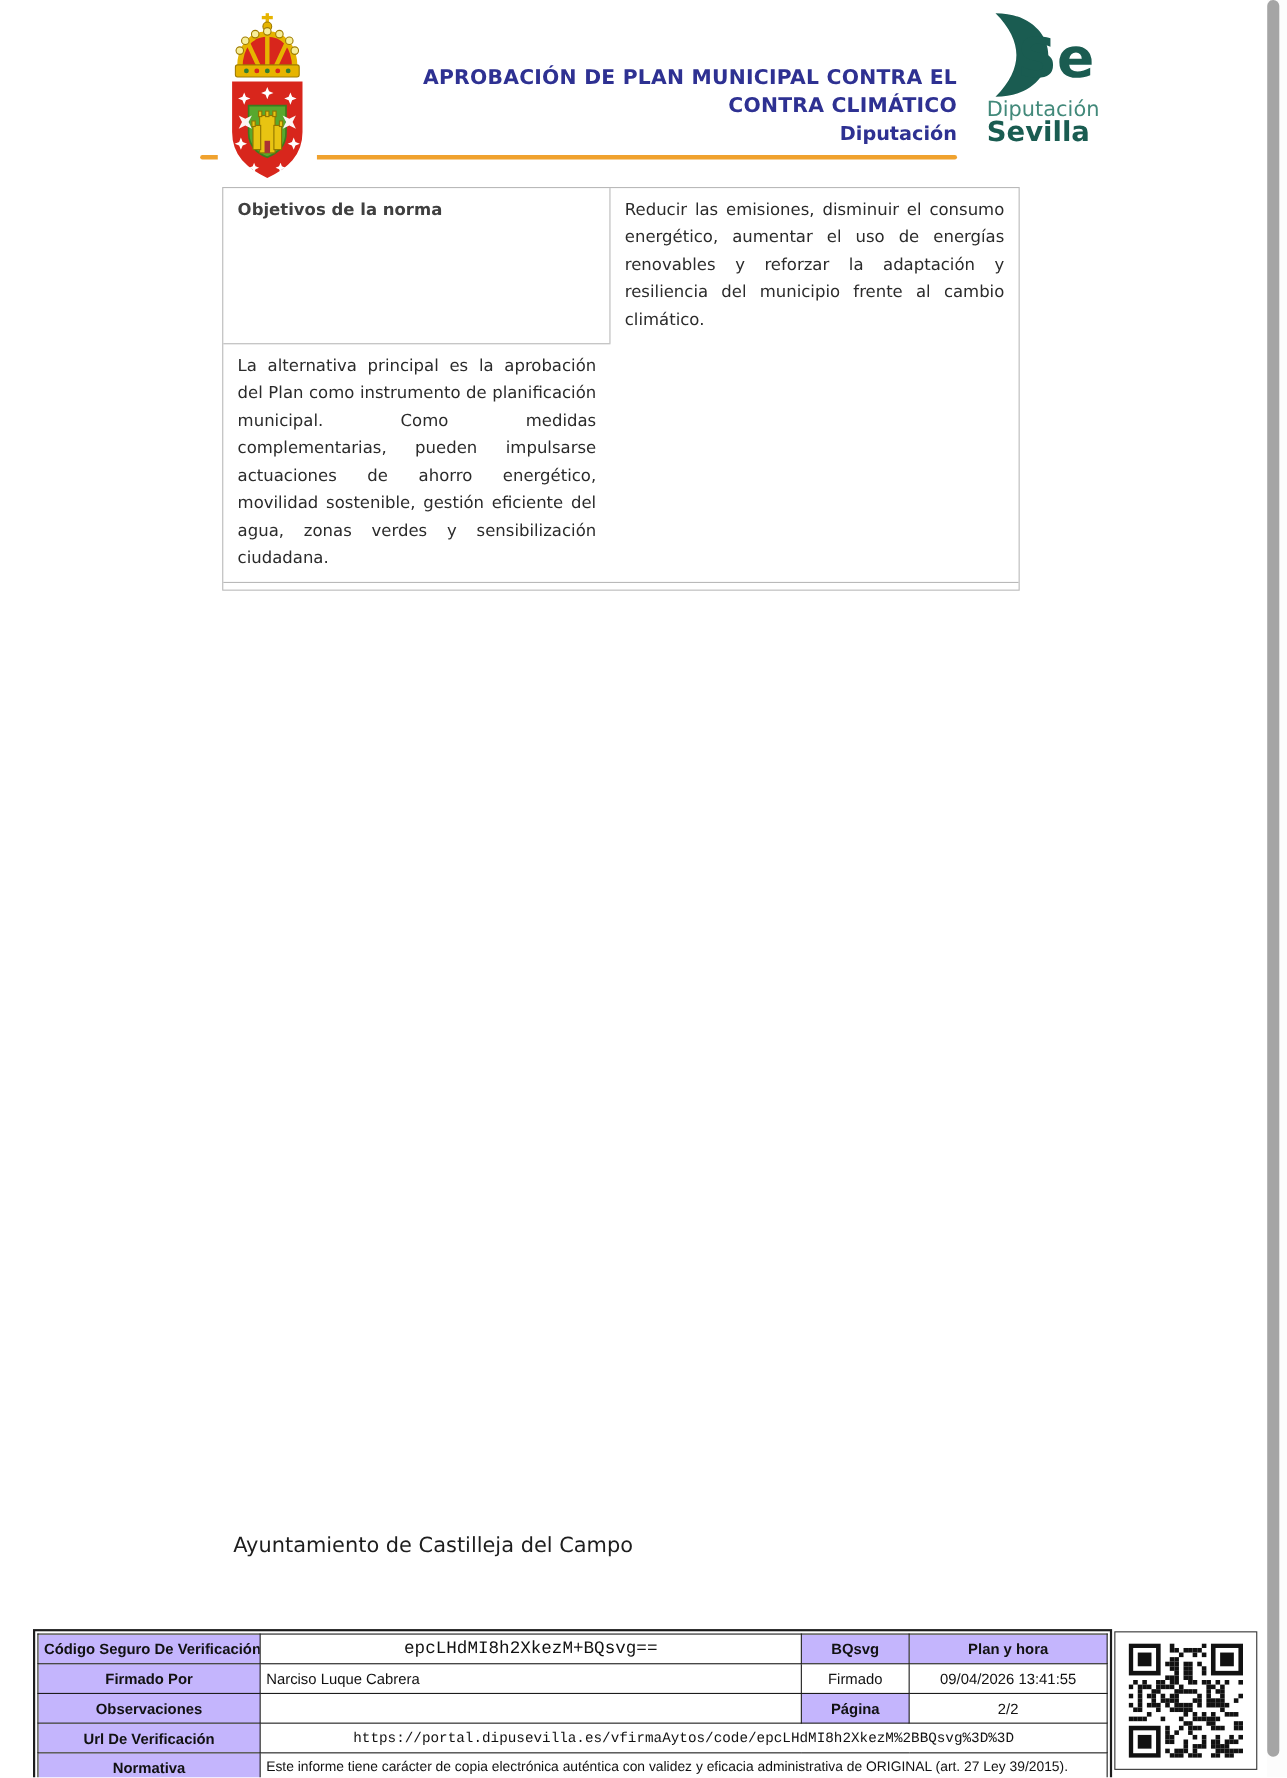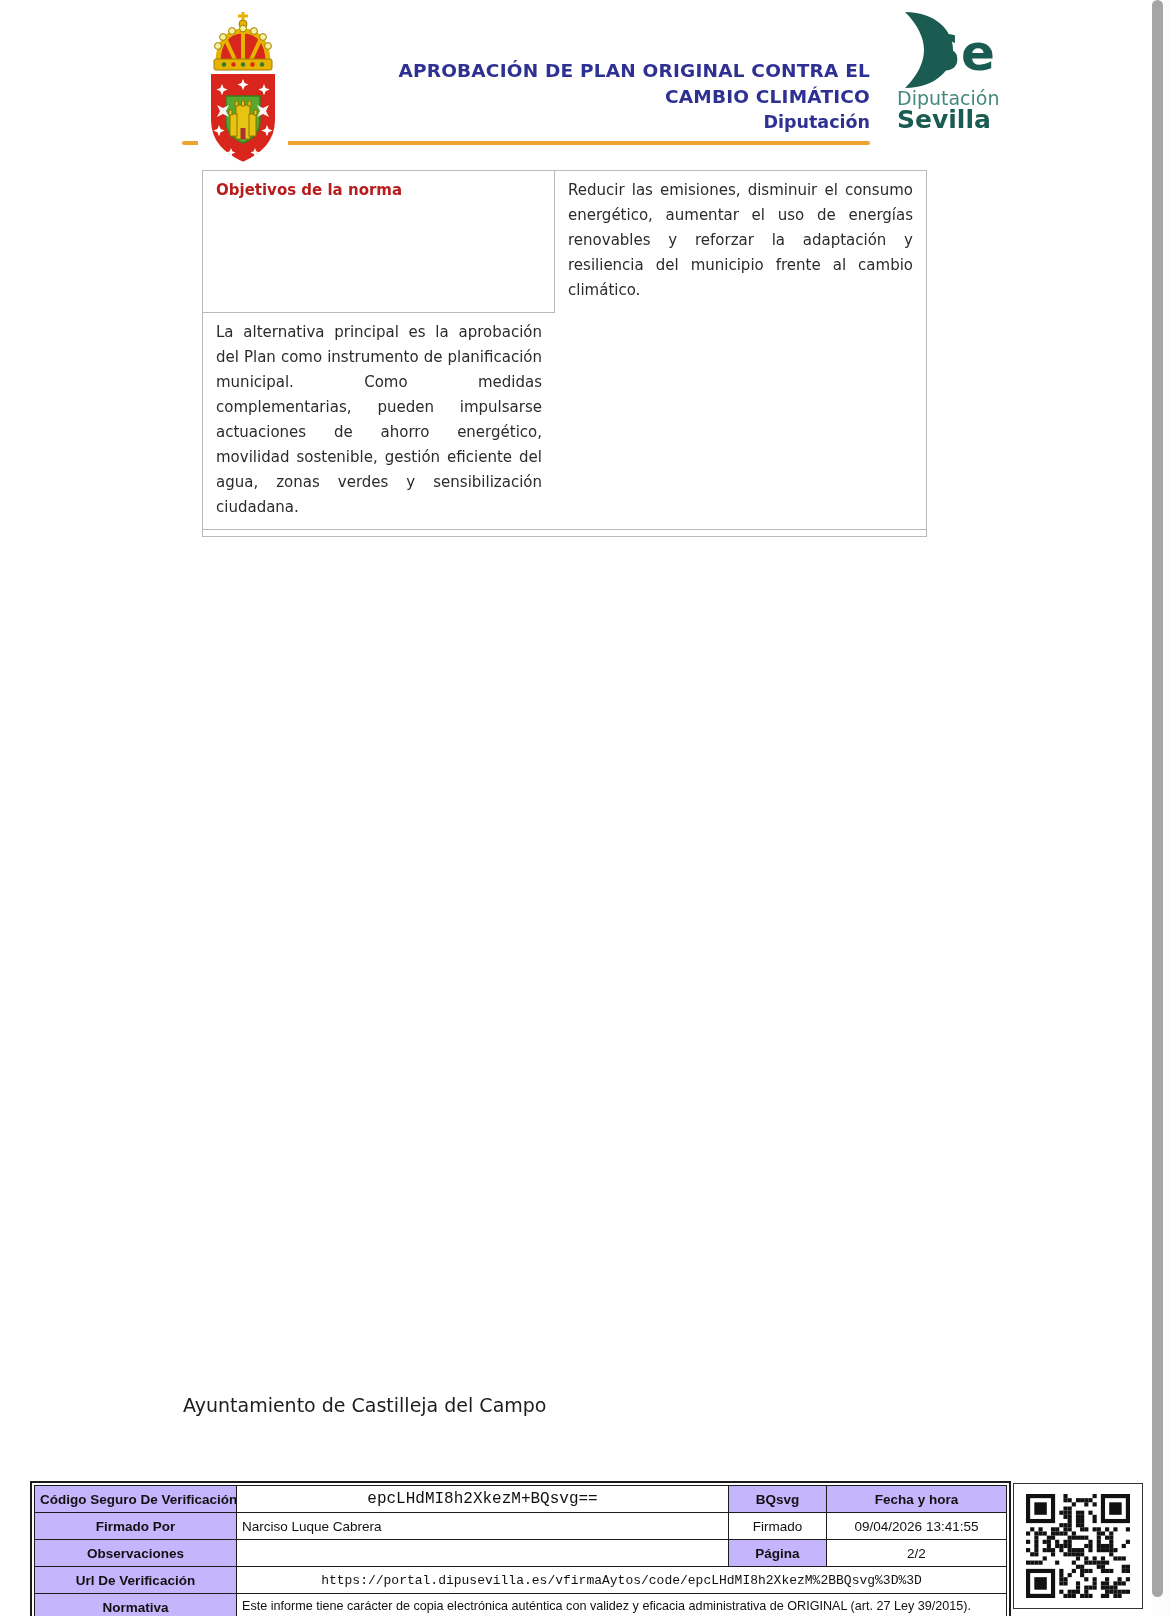--- a/index.html
+++ b/index.html
@@ -11,26 +11,26 @@
   .doc-title-block{position:absolute;left:322px;top:58px;width:548px;text-align:right;z-index:2;}
   .doc-title{font-size:18.5px;font-weight:bold;color:#2e3192;line-height:1.38;letter-spacing:.2px;}
   .doc-subtitle{font-size:17.5px;font-weight:bold;color:#2e3192;margin-top:3px;}
   .orange-rule{position:absolute;left:182px;top:141px;width:688px;height:4px;background:#f0a22e;border-radius:2px;z-index:1;}
   .logo{position:absolute;left:891px;top:8px;width:130px;height:125px;z-index:2;}
 
   
   .info-table{position:absolute;left:202px;top:170px;width:723px;border:1px solid #b9b9b9;
               display:grid;grid-template-columns:352px 1fr;font-size:15px;color:#2b2b2b;}
   .info-table .cell{padding:7px 13px 9px 13px;line-height:25px;text-align:justify;}
-  .info-table .lbl{font-weight:bold;border-right:1px solid #b9b9b9;color:#b91c1c;}
+  .info-table .lbl{font-weight:bold;border-right:1px solid #b9b9b9;color:#404040;}
   .info-table .r2{border-top:1px solid #b9b9b9;}
   .info-table .spacer{grid-column:1/3;height:6px;border-top:1px solid #b9b9b9;}
 
   
-  .sig-line{position:absolute;left:183px;top:1394px;font-size:19px;color:#1d1d1d;}
+  .sig-line{position:absolute;left:212px;top:1394px;font-size:19px;color:#1d1d1d;}
 
   
   .verif-wrap{position:absolute;left:30px;top:1481px;width:973px;border:2px solid #1c1c1c;padding:2px;background:#fff;}
   .verif-table{border-collapse:collapse;width:100%;table-layout:fixed;
                font-family:"Liberation Sans", sans-serif;font-size:13.5px;color:#111;}
   .verif-table td{border:1px solid #1c1c1c;height:24px;padding:1px 5px;overflow:hidden;white-space:nowrap;}
   .verif-table .lab{background:#c4b5fd;font-weight:bold;text-align:center;}
   .verif-table .mono{font-family:"Liberation Mono", monospace;text-align:center;font-size:16px;}
   .verif-table .ctr{text-align:center;}
   .verif-table .small{font-size:12.6px;white-space:normal;line-height:1.1;}
@@ -106,21 +106,21 @@
         <path d="M33,138 l1.3,3.2 3.2,1.3 -3.2,1.3 -1.3,3.2 -1.3,-3.2 -3.2,-1.3 3.2,-1.3 Z"></path>
         <path d="M57,138 l1.3,3.2 3.2,1.3 -3.2,1.3 -1.3,3.2 -1.3,-3.2 -3.2,-1.3 3.2,-1.3 Z"></path>
 
         <path d="M19,95 l3,6 -3,6 6,-3 6,3 -3,-6 3,-6 -6,3 Z" opacity=".95"></path>
         <path d="M59,95 l3,6 -3,6 6,-3 6,3 -3,-6 3,-6 -6,3 Z" opacity=".95"></path>
       </g>
     </svg>
   </div>
 
   <div class="doc-title-block">
-    <div class="doc-title">APROBACIÓN DE PLAN ORIGINAL CONTRA EL CAMBIO CLIMÁTICO</div>
+    <div class="doc-title">APROBACIÓN DE PLAN MUNICIPAL CONTRA EL CONTRA CLIMÁTICO</div>
     <div class="doc-subtitle">Diputación</div>
   </div>
 
   <div class="logo">
     <svg viewBox="0 0 130 125" width="130" height="125">
       <path d="M14,4 C46,4 62,24 62,42 C62,60 46,80 14,80 C27,67 33,54 33,42 C33,30 27,17 14,4 Z" fill="#1a5c51"></path>
       <text x="34" y="62" font-family="DejaVu Sans, sans-serif" font-size="50" font-weight="bold" fill="#1a5c51">Se</text>
       <text x="6" y="97" font-family="DejaVu Sans, sans-serif" font-size="19" fill="#42897a">Diputación</text>
       <text x="6" y="120" font-family="DejaVu Sans, sans-serif" font-size="25" font-weight="bold" fill="#1a5c51">Sevilla</text>
     </svg>
@@ -141,21 +141,21 @@
           <col style="width:202px">
           <col style="width:492px">
           <col style="width:98px">
           <col>
         </colgroup>
       <tbody>
           <tr>
         <td class="lab">Código Seguro De Verificación</td>
         <td class="mono">epcLHdMI8h2XkezM+BQsvg==</td>
         <td class="lab">BQsvg</td>
-        <td class="lab">Fecha y hora</td>
+        <td class="lab">Plan y hora</td>
       </tr>
       <tr>
         <td class="lab">Firmado Por</td>
         <td>Narciso Luque Cabrera</td>
         <td class="ctr">Firmado</td>
         <td class="ctr">09/04/2026 13:41:55</td>
       </tr>
       <tr>
         <td class="lab">Observaciones</td>
         <td></td>

